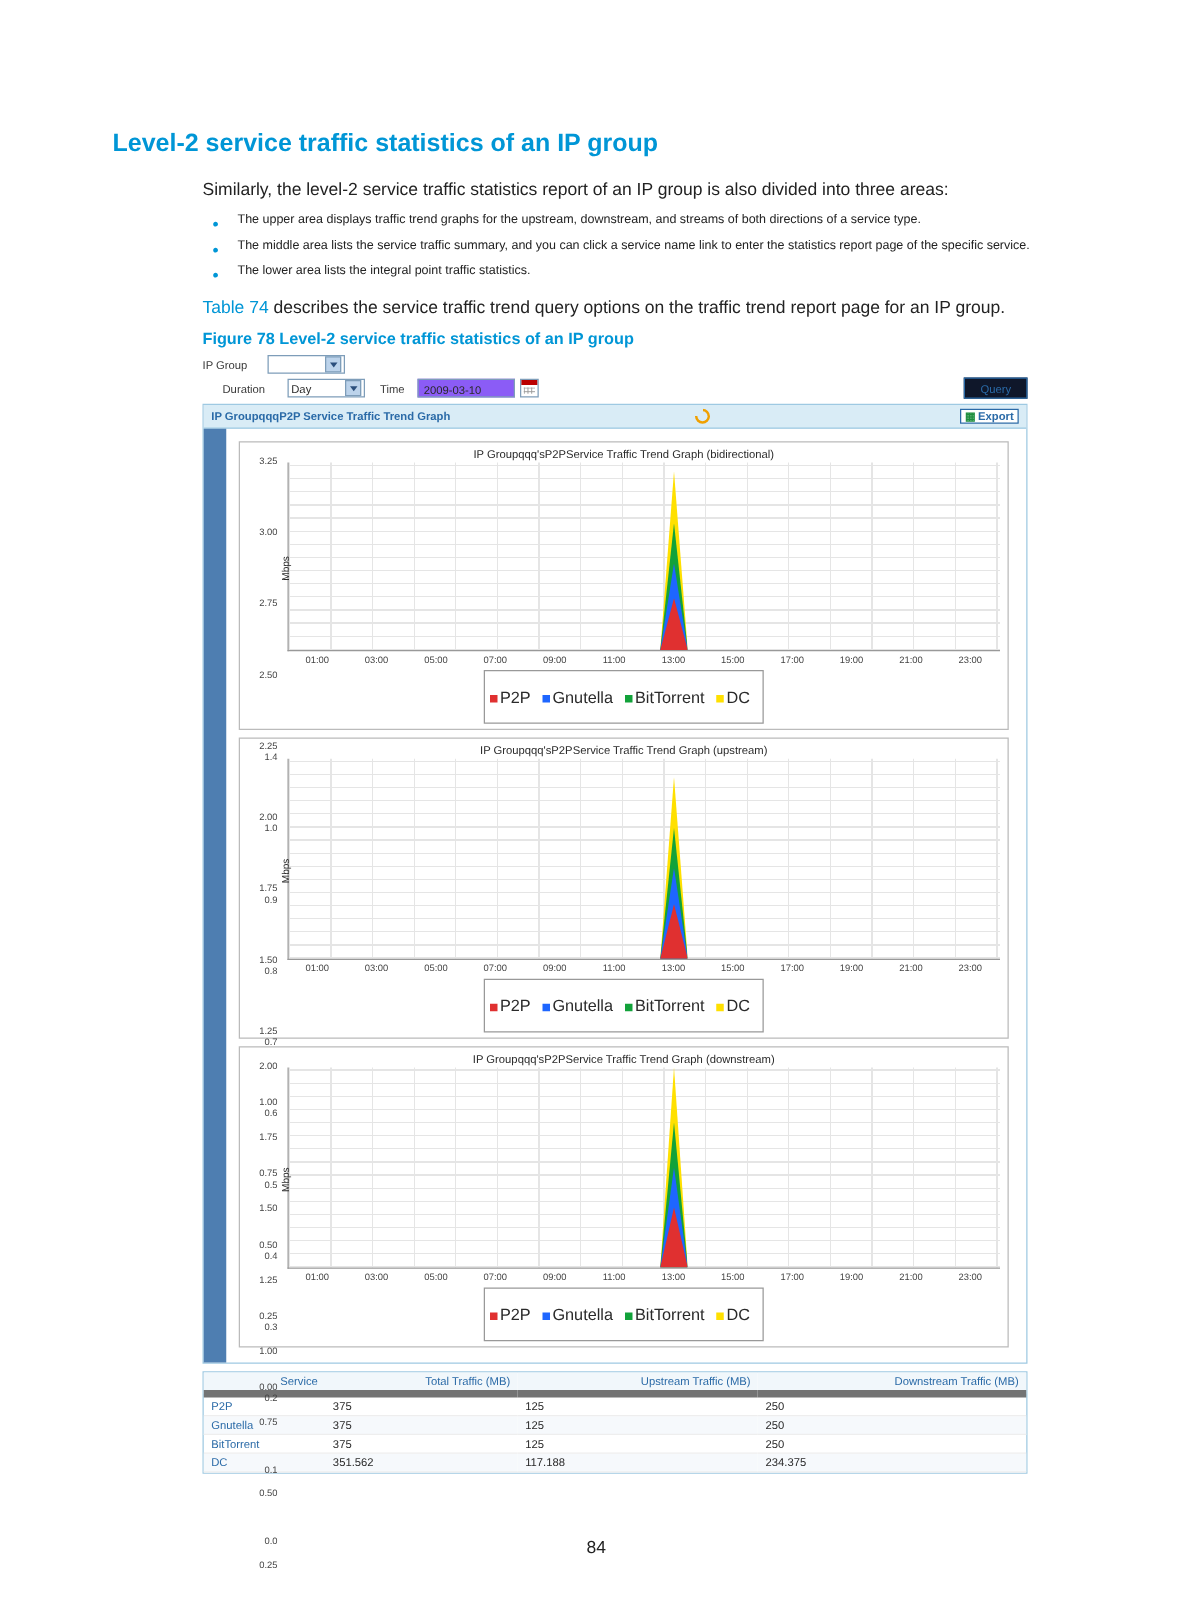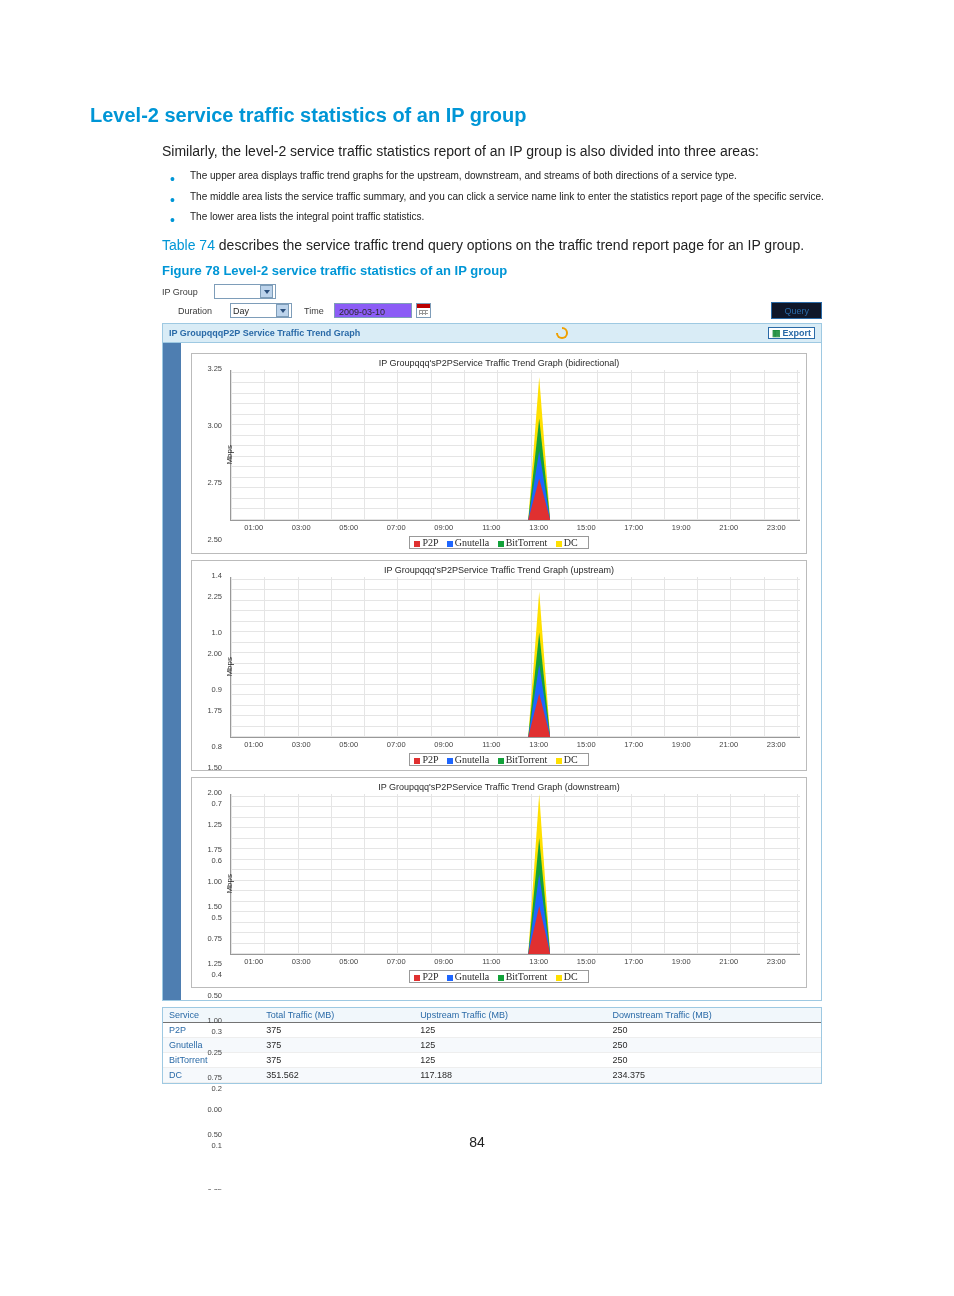--- a/index.html
+++ b/index.html
@@ -225,24 +225,23 @@
     margin-left:32px;
     display:flex;
     font-size:7.5px;
     color:#444;
     padding-top:2px;
   }
   .x-ax span { flex:1; text-align:center; }
   .legend {
     display:inline-block;
     border:1px solid #999;
-    font-size:10px;
-    padding:0 4px;
+    font-size:13px;
+    padding:13px 4px;
     margin:4px auto 0 auto;
-    font-family:Liberation Serif, serif;
   }
   .legend-wrap{ text-align:center; }
   .swatch {
     display:inline-block;
     width:6px; height:6px;
     margin-right:2px;
     vertical-align:middle;
   }
   
   .summary-panel {
@@ -256,26 +255,26 @@
     color:#2a6aa7;
     font-weight:bold;
     padding:3px 6px;
   }
   table.sum {
     width:100%;
     border-collapse:collapse;
     font-size:9px;
   }
   table.sum th {
-    text-align:left;
+    text-align:right;
     color:#2a6aa7;
     background:#f1f7fb;
     font-weight:normal;
     padding:2px 6px;
-    border-bottom:1px solid #737373;
+    border-bottom:6px solid #737373;
   }
   table.sum td {
     padding:2px 6px;
     border-bottom:1px solid #eee;
   }
   table.sum tr:nth-child(even) td { background:#f6f9fc; }
   table.sum td.srv { color:#2a6aa7; }
   .page-no {
     text-align:center;
     font-size:14px;

